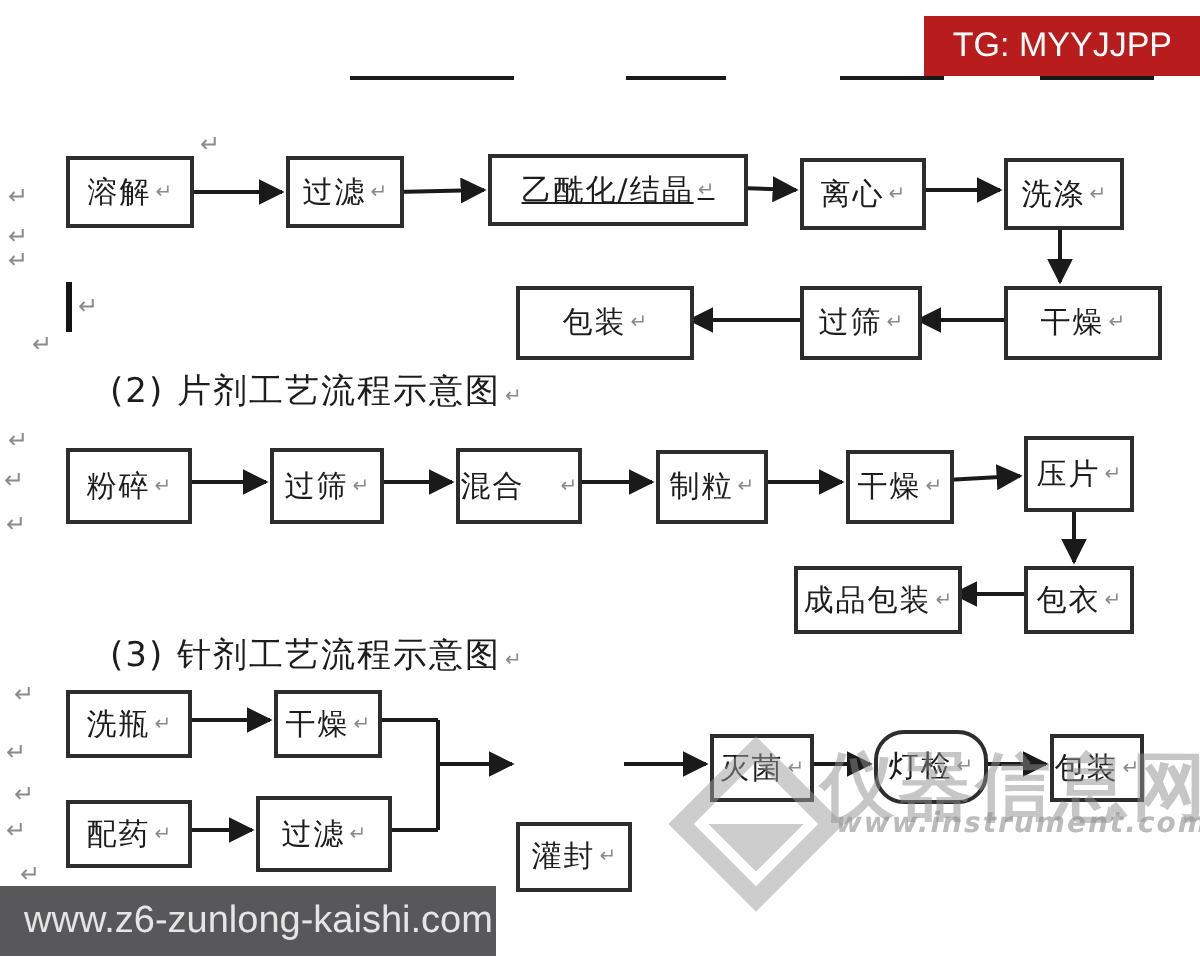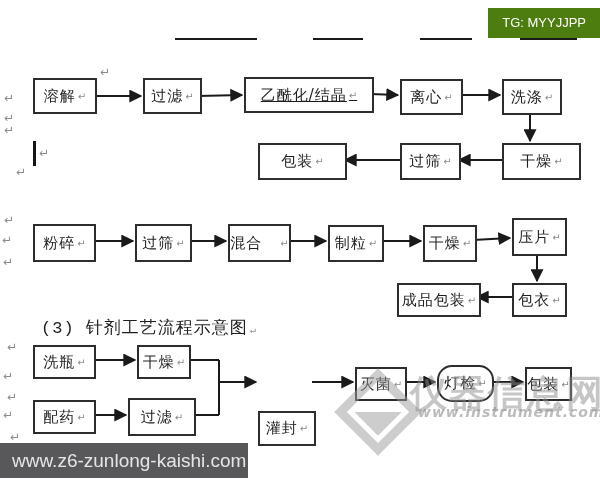--- a/index.html
+++ b/index.html
@@ -6,22 +6,22 @@
   .stage{position:relative;width:600px;height:480px;background:#ffffff;overflow:hidden;
          font-family:"DejaVu Sans",sans-serif;color:#1d1d1d;}
   .connectors{position:absolute;left:0;top:0;z-index:1;}
   .fbox{position:absolute;z-index:2;background:#ffffff;border:2px solid #2d2d2d;
         display:flex;align-items:center;justify-content:center;
         font-size:15px;letter-spacing:1px;white-space:nowrap;}
   .bmark{font-size:10px;color:#8b8b8b;margin-left:2px;letter-spacing:0;}
   .heading{position:absolute;z-index:2;font-size:17px;letter-spacing:1px;white-space:nowrap;}
   .rmark{position:absolute;z-index:2;color:#8b8b8b;font-size:12px;line-height:1;}
   .cursor{position:absolute;left:33px;top:141px;width:3px;height:25px;background:#151515;z-index:2;}
-  .badge{position:absolute;right:0;top:8px;height:30px;z-index:4;background:#4d7c0f;color:#ffffff;
-         font-family:"Liberation Sans",sans-serif;font-size:13px;line-height:30px;padding:0 14px;}
+  .badge{position:absolute;right:0;top:8px;height:30px;z-index:4;background:#b91c1c;color:#ffffff;
+         font-family:"Liberation Sans",sans-serif;font-size:17px;line-height:30px;padding:0 14px;}
   .footer{position:absolute;left:0;top:443px;width:236px;height:35px;z-index:4;background:#58585b;
           color:#e5e5e5;font-family:"Liberation Sans",sans-serif;font-size:19px;line-height:35px;
           padding-left:12px;white-space:nowrap;}
   .watermark{position:absolute;left:0;top:0;width:600px;height:480px;z-index:3;pointer-events:none;}
   .wm-logo{position:absolute;left:347px;top:381px;width:44px;height:44px;border:9px solid #9d9d9d;
            transform:rotate(45deg);opacity:.5;}
   .wm-logo-inner{position:absolute;left:5px;top:5px;right:5px;bottom:5px;background:#9d9d9d;
                  clip-path:polygon(0 100%,100% 0,100% 100%);}
   .wm-text{position:absolute;left:410px;top:369px;font-size:37px;font-weight:bold;color:#8f8f8f;
            opacity:.5;letter-spacing:2px;white-space:nowrap;}
@@ -66,21 +66,24 @@
       <line x1="187" y1="360" x2="219" y2="360"></line>
       <line x1="192" y1="415" x2="219" y2="415"></line>
       <line x1="219" y1="360" x2="219" y2="415"></line>
       <line x1="219" y1="382" x2="256" y2="382" marker-end="url(#ah)"></line>
       <line x1="312" y1="382" x2="353" y2="382" marker-end="url(#ah)"></line>
       <line x1="403" y1="382" x2="435" y2="382" marker-end="url(#ah)"></line>
       <line x1="490" y1="382" x2="523" y2="382" marker-end="url(#ah)"></line>
     </g>
   </svg>
 
-  <div class="heading" style="left:41px;top:316px;font-family:Liberation Mono, monospace;">
+  <div class="heading" style="left:55px;top:184px;">
+    <span>(2) 片剂工艺流程示意图</span><span class="bmark">↵</span>
+  </div>
+  <div class="heading" style="left:55px;top:316px;">
     <span>(3) 针剂工艺流程示意图</span><span class="bmark">↵</span>
   </div>
 
   <div class="fbox" style="left:33px;top:78px;width:60px;height:32px;">
     <span>溶解</span>
       <span class="bmark">↵</span>
   </div>
   <div class="fbox" style="left:143px;top:78px;width:55px;height:32px;">
     <span>过滤</span>
       <span class="bmark">↵</span>

